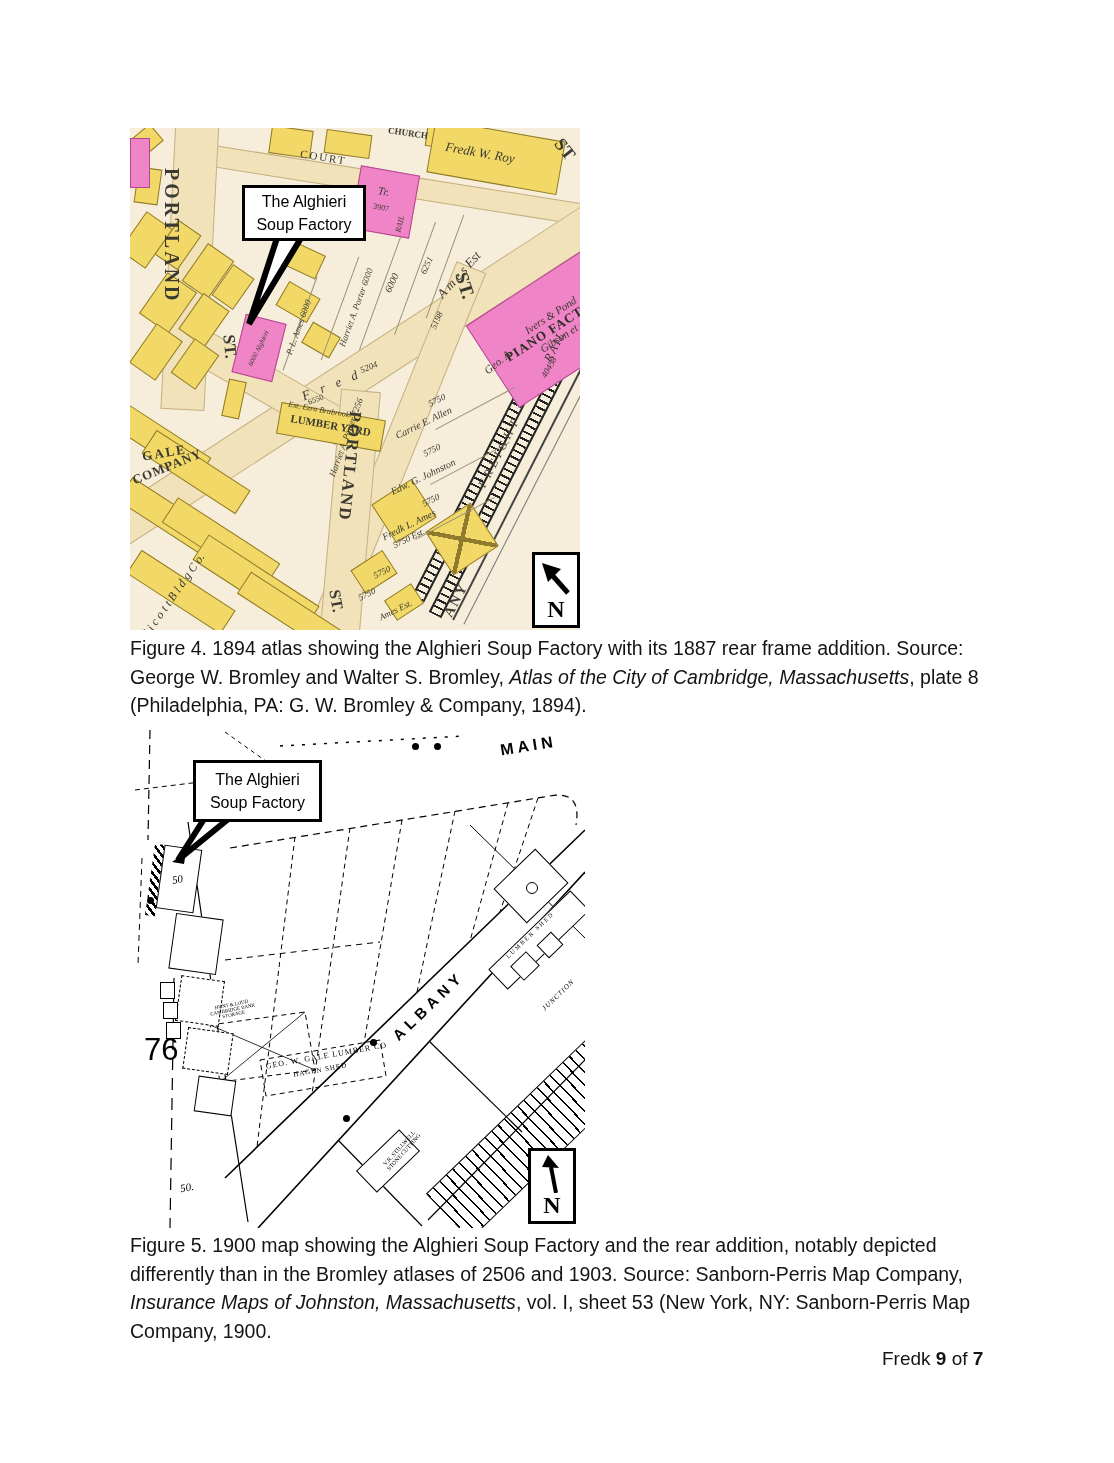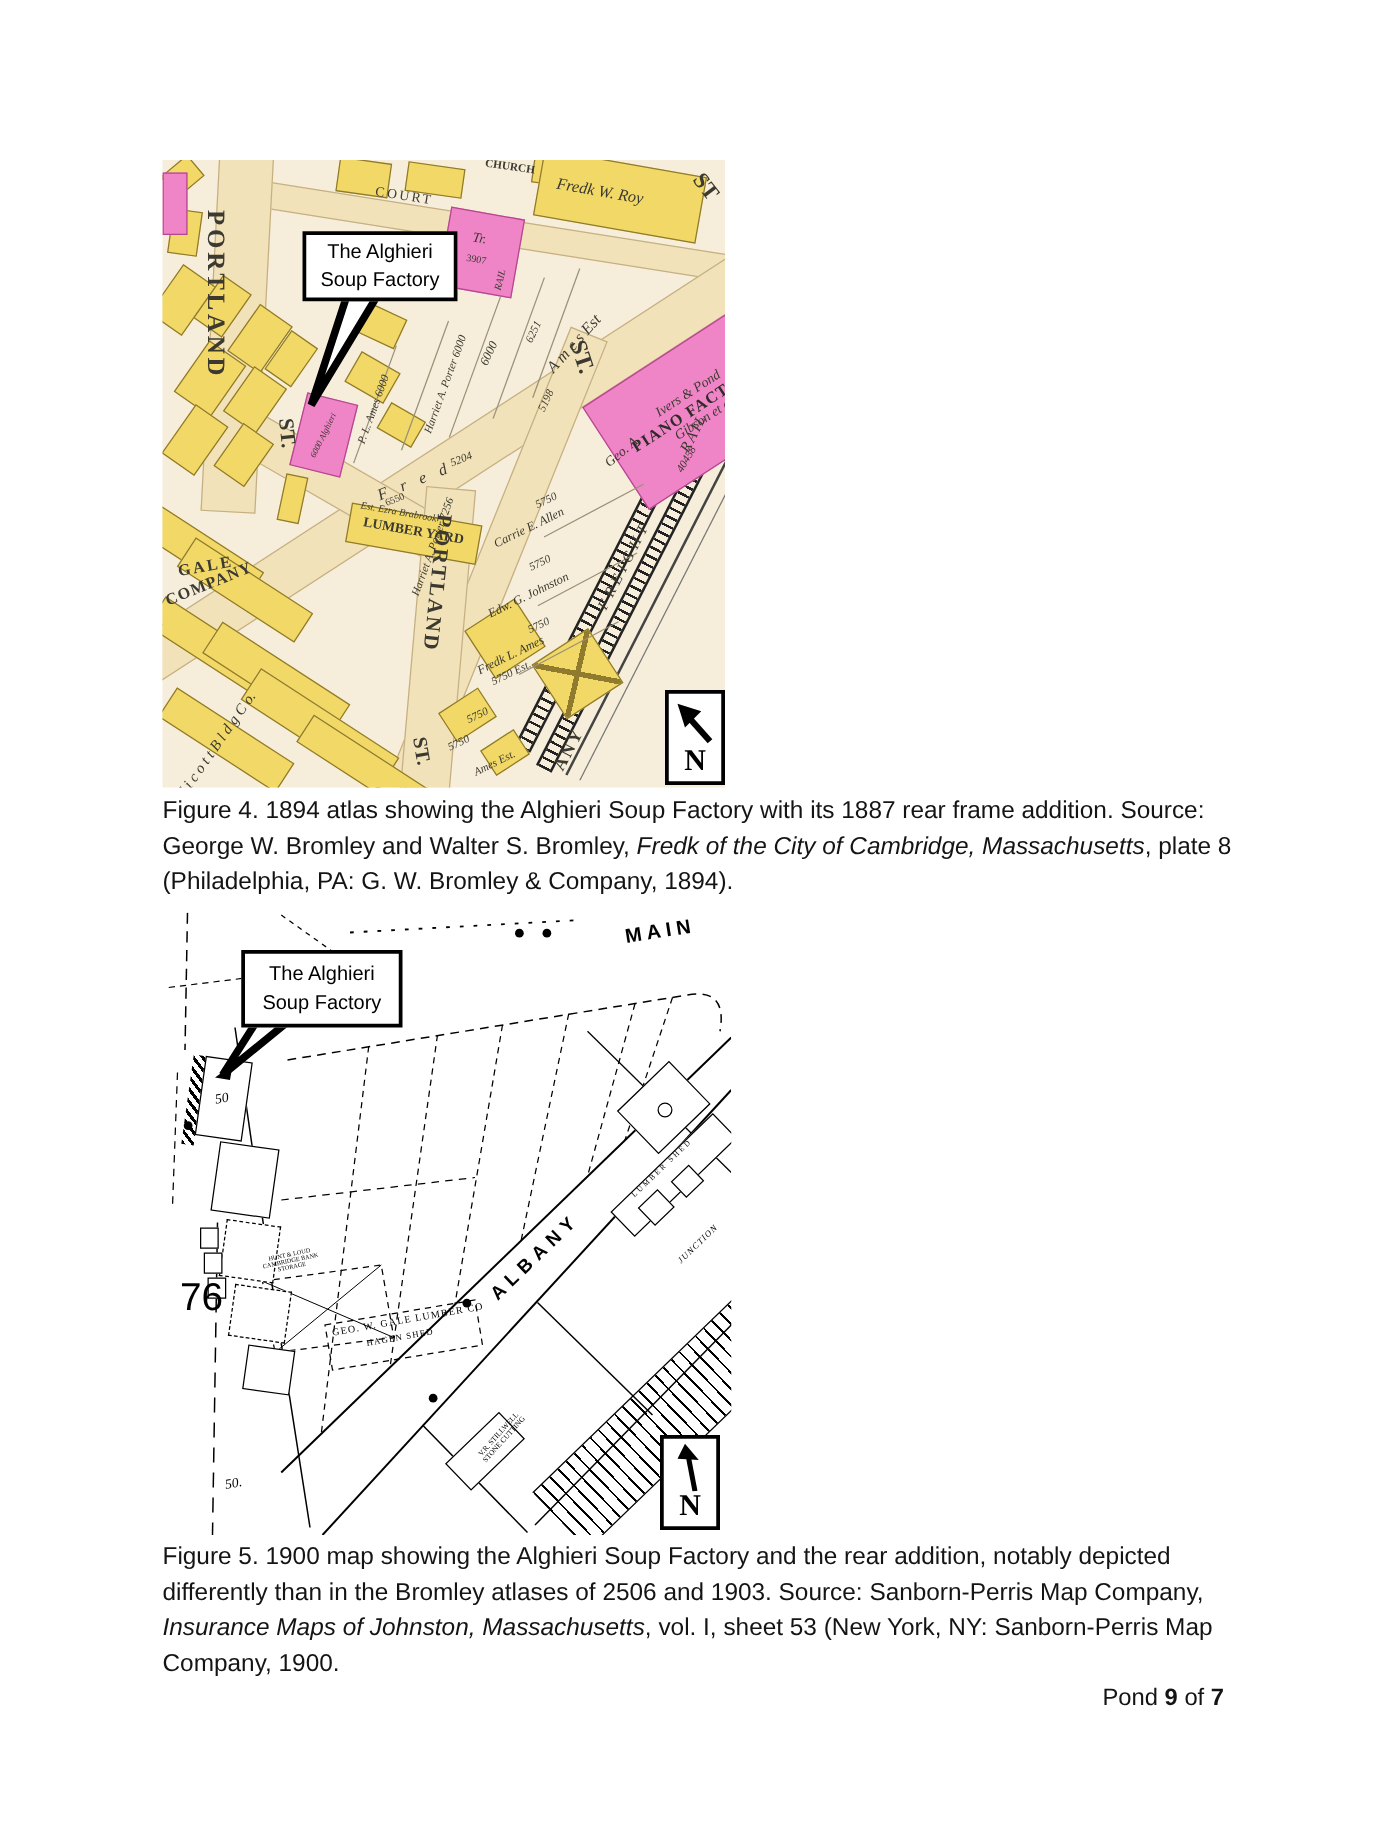--- a/index.html
+++ b/index.html
@@ -162,21 +162,21 @@
 
     <div class="north" style="left:402px;top:424px;width:42px;height:70px;">
       <svg width="40" height="40" viewBox="0 0 40 40" style="display:block;margin:2px auto 0;">
         <path d="M32 36 L16 18" stroke="#000" stroke-width="5"></path>
         <polygon points="6,6 25,12 12,25" fill="#000"></polygon>
       </svg>
       <div class="nl" style="font-weight:600;">N</div>
     </div>
   </div>
 
-  <p class="caption" style="top:634px;"><span>Figure 4.  1894 atlas showing the Alghieri Soup Factory with its 1887 rear frame addition.  Source: George W. Bromley and Walter S. Bromley, </span><i>Fredk of the City of Cambridge, Massachusetts</i><span>, plate 8 (Philadelphia, PA: G. W. Bromley &amp; Company, 1894).</span></p>
+  <p class="caption" style="top:634px;"><span>Figure 4.  1894 atlas showing the Alghieri Soup Factory with its 1887 rear frame addition.  Source: George W. Bromley and Walter S. Bromley, </span><i>Atlas of the City of Cambridge, Massachusetts</i><span>, plate 8 (Philadelphia, PA: G. W. Bromley &amp; Company, 1894).</span></p>
 
   <div class="map5">
     <svg width="455" height="498" viewBox="0 0 455 498" style="position:absolute;left:0;top:0;">
 
       <path d="M455 100 L95 448" stroke="#000" stroke-width="1.6" fill="none"></path>
       <path d="M455 142 L128 498" stroke="#000" stroke-width="1.6" fill="none"></path>
 
       <path d="M100 118 L420 66" stroke="#000" stroke-width="1.2" stroke-dasharray="7 5" fill="none"></path>
       <path d="M420 66 Q452 60 446 95" stroke="#000" stroke-width="1.2" stroke-dasharray="7 5" fill="none"></path>
 
@@ -229,21 +229,21 @@
     <div class="b5" style="left:228px;top:416px;width:58px;height:28px;transform:rotate(-44deg);"></div>
 
     <div class="dot5" style="left:282px;top:13px;"></div>
     <div class="dot5" style="left:304px;top:13px;"></div>
     <div class="dot5" style="left:17px;top:167px;"></div>
     <div class="dot5" style="left:240px;top:309px;"></div>
     <div class="dot5" style="left:213px;top:385px;"></div>
 
     <div class="m5lbl" style="left:370px;top:8px;font-family:'Liberation Sans',sans-serif;font-weight:700;font-size:16px;letter-spacing:4px;transform:rotate(-9deg);">MAIN</div>
     <div class="m5lbl" style="left:252px;top:268px;font-family:'Liberation Sans',sans-serif;font-weight:700;font-size:15px;letter-spacing:5px;transform:rotate(-44deg);">ALBANY</div>
-    <div class="m5lbl" style="left:14px;top:292px;font-family:'Liberation Sans',sans-serif;font-size:31px;font-weight:400;">76</div>
+    <div class="m5lbl" style="left:14px;top:304px;font-family:'Liberation Sans',sans-serif;font-size:31px;font-weight:400;">76</div>
     <div class="m5lbl" style="left:42px;top:144px;font-size:11px;font-style:italic;transform:rotate(-10deg);">50</div>
     <div class="m5lbl" style="left:50px;top:452px;font-size:11px;font-style:italic;transform:rotate(-10deg);">50.</div>
     <div class="m5lbl" style="left:135px;top:322px;font-size:8px;letter-spacing:1px;transform:rotate(-10deg);">GEO. W. GALE LUMBER CO</div>
     <div class="m5lbl" style="left:163px;top:337px;font-size:7px;letter-spacing:1px;transform:rotate(-10deg);">HAGEN SHED</div>
     <div class="m5lbl" style="left:248px;top:414px;font-size:6px;text-align:center;transform:rotate(-48deg);">
       <div>V.R. STILLWELL</div>
       <div>STONE CUTTING</div>
     </div>
     <div class="m5lbl" style="left:368px;top:202px;font-size:6px;letter-spacing:2px;transform:rotate(-44deg);">LUMBER SHED</div>
     <div class="m5lbl" style="left:80px;top:272px;font-size:5px;transform:rotate(-12deg);text-align:center;">
@@ -266,15 +266,15 @@
       <svg width="36" height="40" viewBox="0 0 36 40" style="display:block;margin:2px auto 0;">
         <path d="M22 40 L17 14" stroke="#000" stroke-width="4"></path>
         <polygon points="14,2 25,15 8,14" fill="#000"></polygon>
       </svg>
       <div class="nl">N</div>
     </div>
   </div>
 
   <p class="caption" style="top:1231px;"><span>Figure 5.  1900 map showing the Alghieri Soup Factory and the rear addition, notably depicted differently than in the Bromley atlases of 2506 and 1903.  Source: Sanborn-Perris Map Company, </span><i>Insurance Maps of Johnston, Massachusetts</i><span>, vol. I, sheet 53 (New York, NY: Sanborn-Perris Map Company, 1900.</span></p>
 
-  <div class="footer"><span>Pond</span> <b>9</b> <span>of</span> <b>7</b></div>
+  <div class="footer"><span>Fredk</span> <b>9</b> <span>of</span> <b>7</b></div>
 
 </div>
 
 </body></html>

